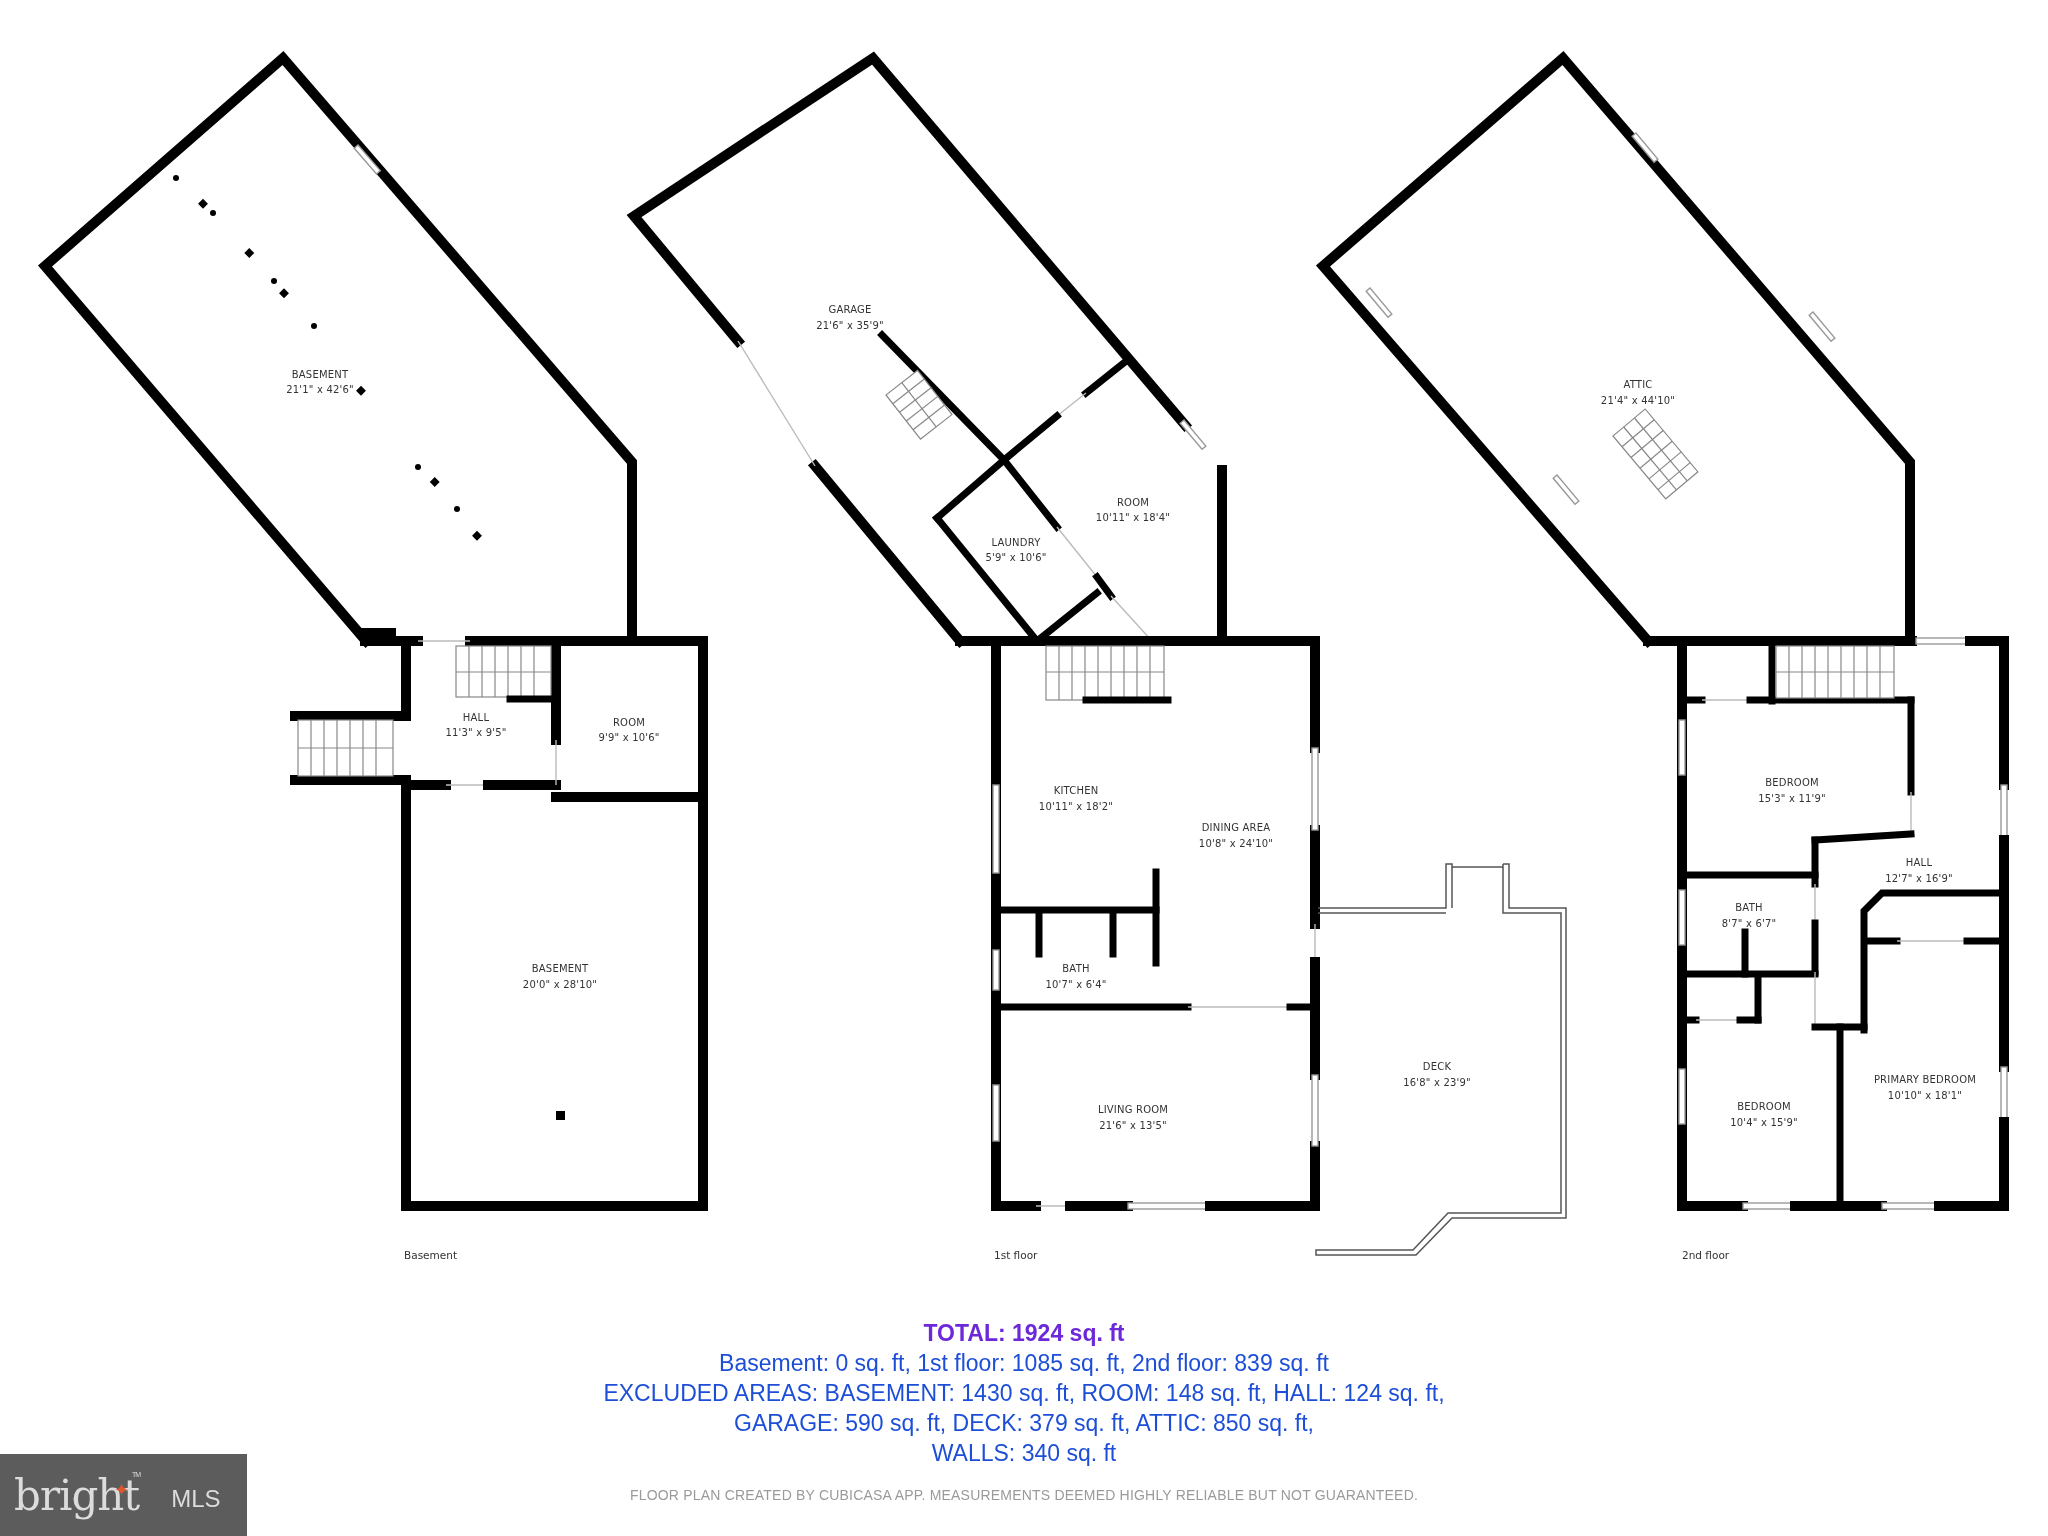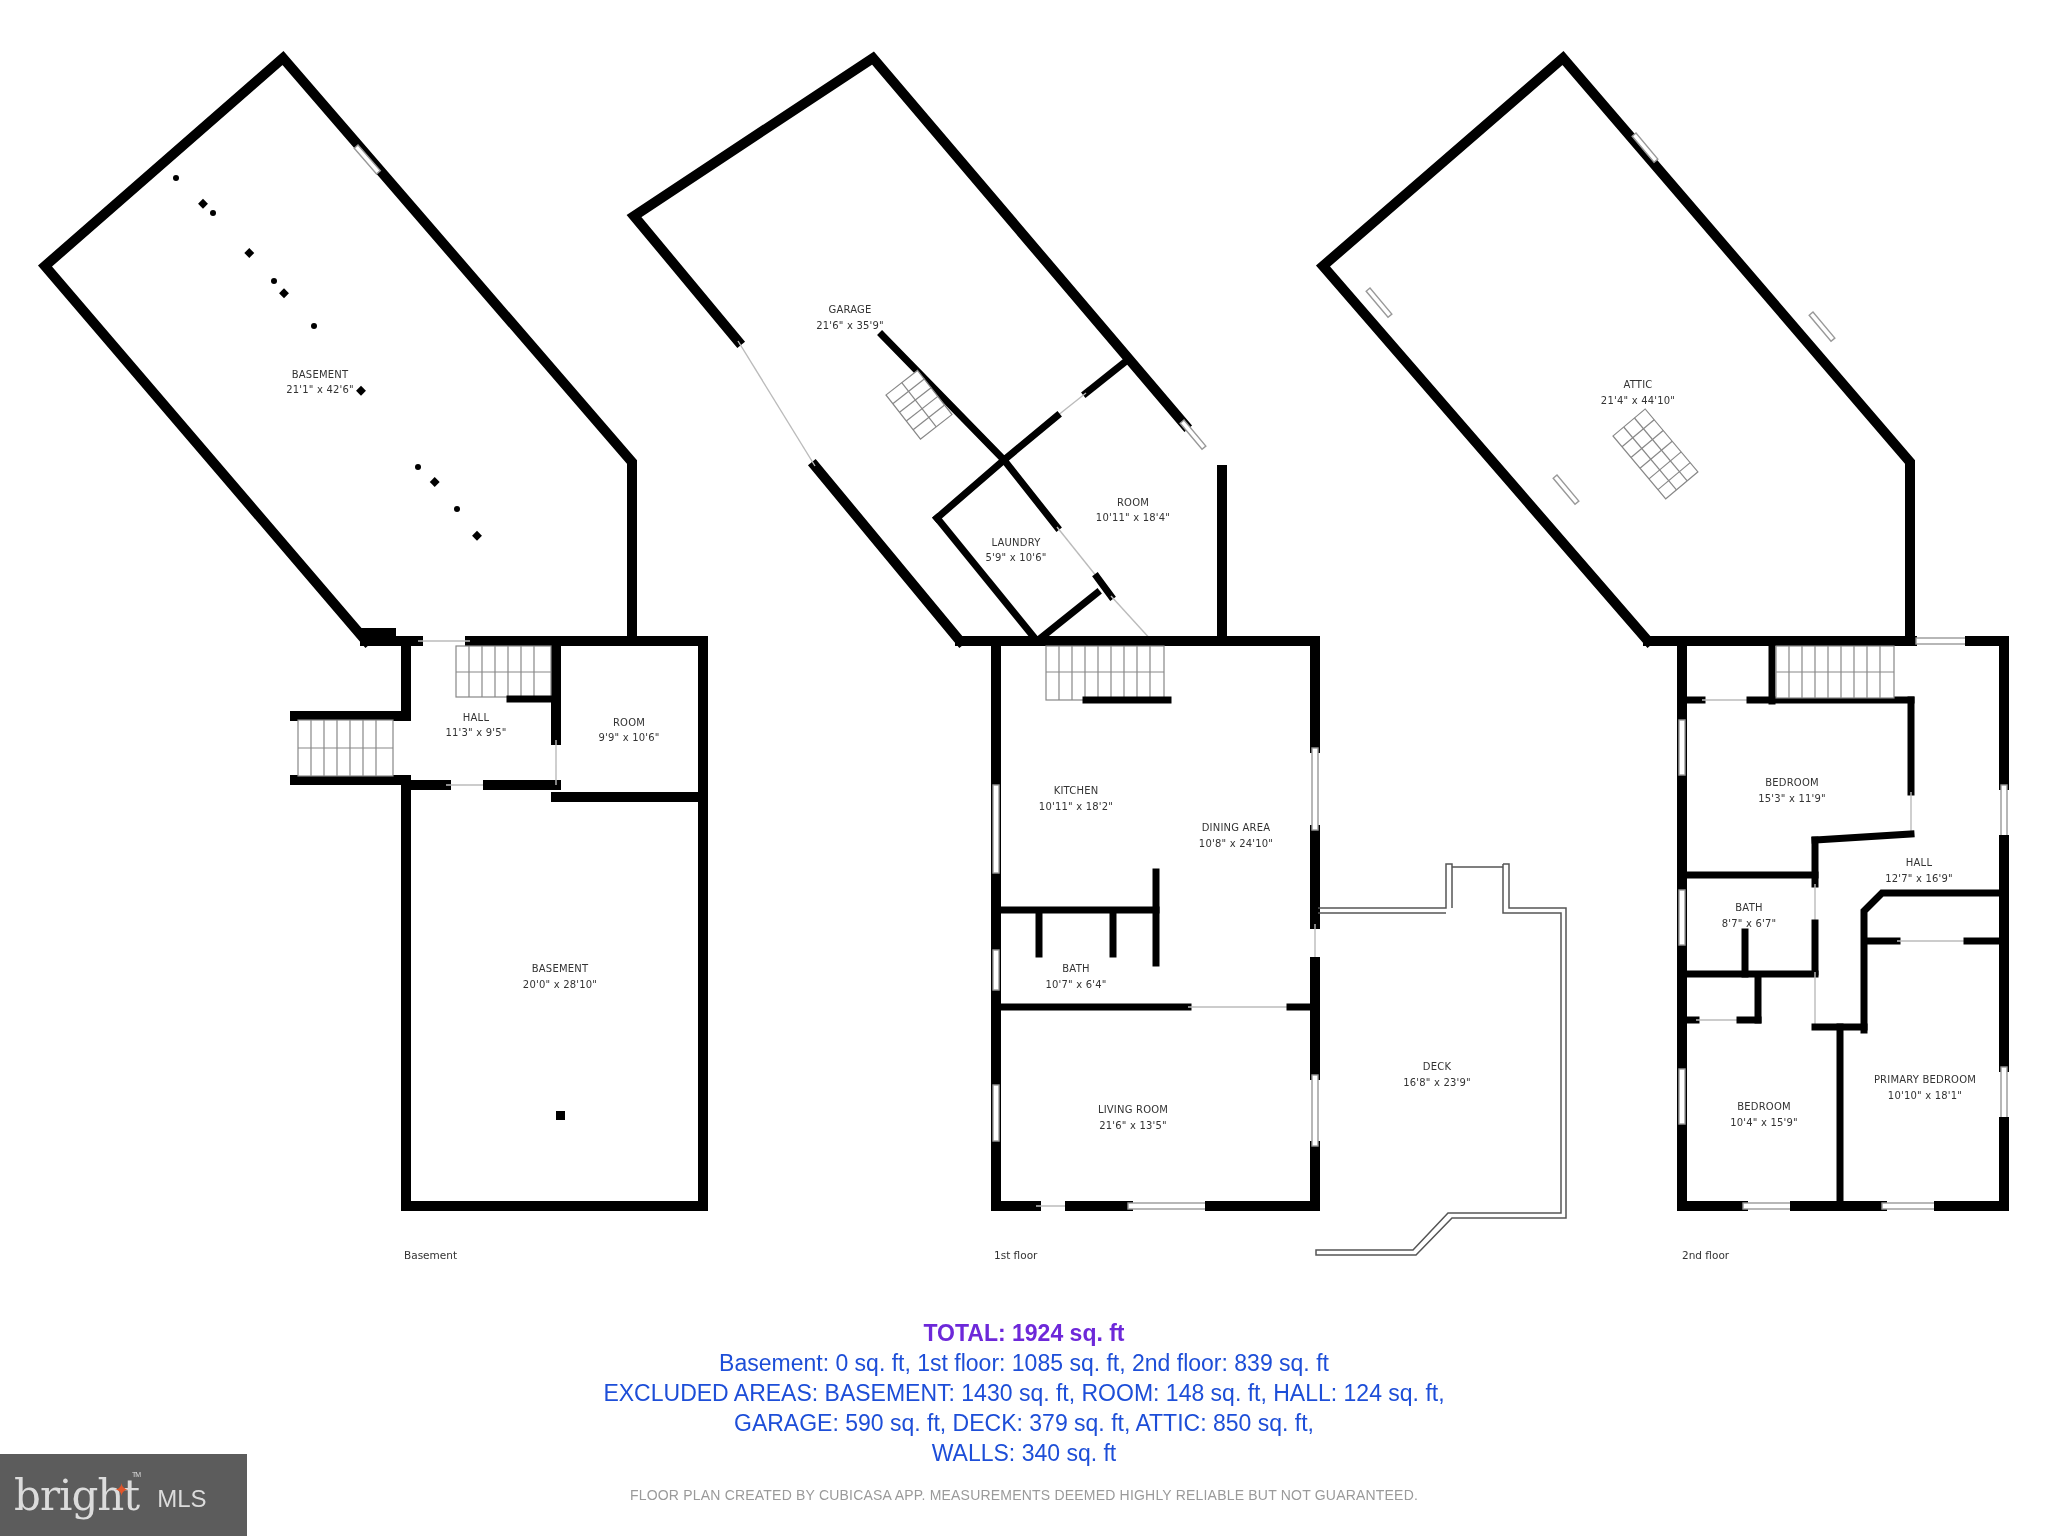--- a/index.html
+++ b/index.html
@@ -19,21 +19,21 @@
   .totals .total { font-family: "Liberation Sans", sans-serif; font-weight: bold; font-size: 23px; color: #6d28d9; line-height: 30px; }
   .totals .line { font-family: "Liberation Sans", sans-serif; font-size: 23px; color: #1d4ed8; line-height: 30px; }
   .disclaimer { position: absolute; top: 1487px; left: 0; width: 2048px; text-align: center;
                 font-family: "Liberation Sans", sans-serif; font-size: 14px; color: #9a9a9a; letter-spacing: 0.2px; }
   .logo { position: absolute; left: 0; top: 1454px; width: 247px; height: 82px; background: #5c5c5c;
           display: flex; align-items: center; }
   .logo .bright { font-family: "DejaVu Serif", "Liberation Serif", serif; font-size: 42px; color: #dcdcdc;
                   margin-left: 14px; letter-spacing: -1px; position: relative; }
   .logo .star { position: absolute; left: 100px; top: 8px; color: #e0562b; font-size: 18px; }
   .logo .tm { position: absolute; left: 118px; top: 0px; color: #ddd; font-size: 7px; font-family: "Liberation Sans", sans-serif; }
-  .logo .mls { font-family: "Liberation Sans", sans-serif; font-size: 24px; color: #dcdcdc; margin-left: 18px; margin-top: 8px; }
+  .logo .mls { font-family: "Liberation Sans", sans-serif; font-size: 24px; color: #dcdcdc; margin-left: 32px; margin-top: 8px; }
 </style>
 </head>
 <body>
 
 <svg id="plan" viewBox="0 0 2048 1536" xmlns="http://www.w3.org/2000/svg">
 
   <g>
 
     <polyline class="wall" points="366,641 45,266 283,58 632,462 632,641"></polyline>
     <rect class="win" x="0" y="0" width="34" height="5" transform="translate(358,145) rotate(49)"></rect>

